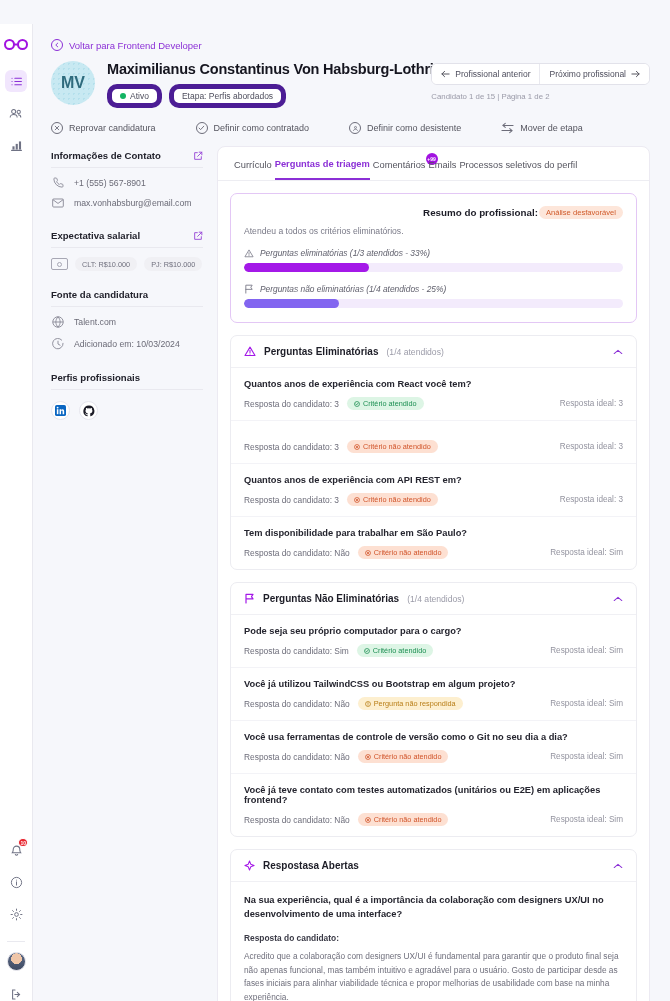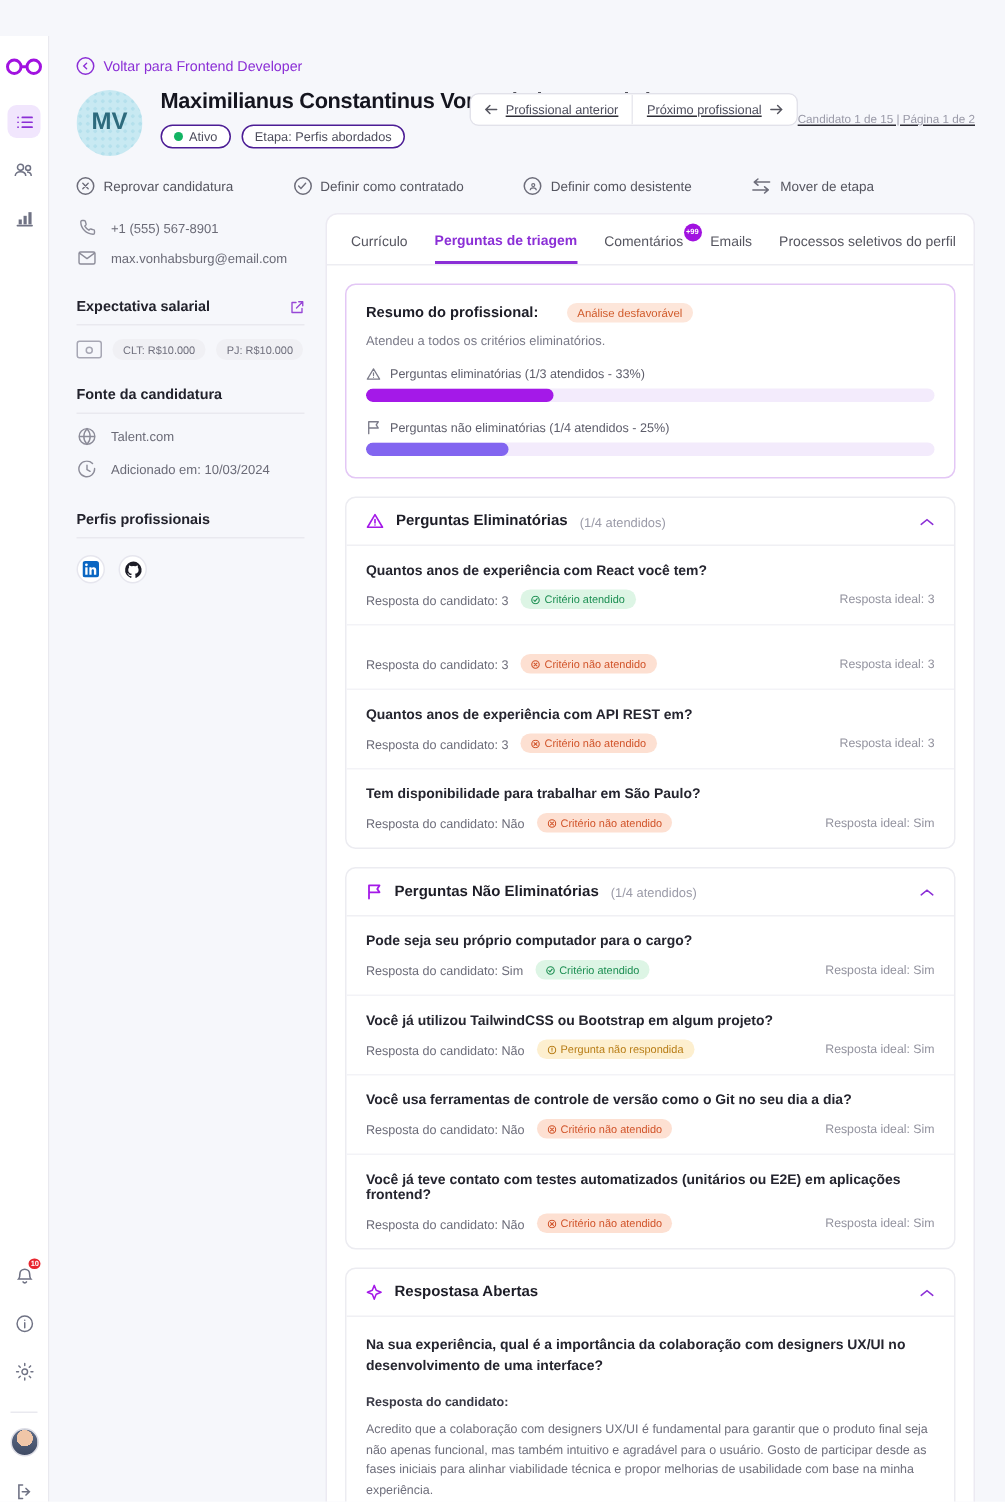--- a/index.html
+++ b/index.html
@@ -62,26 +62,26 @@
     background: #c8e9f2;
     background-image: radial-gradient(#b4e0ec 1px, transparent 1px);
     background-size: 5px 5px;
     display: flex; align-items: center; justify-content: center;
     font-size: 16px; font-weight: 700; color: #2e6b7d; flex: 0 0 auto;
   }
   .headinfo { margin-left: 12px; flex: 1 1 auto; min-width: 0; }
   .cand-name { font-size: 14.5px; font-weight: 700; color: #15151f; letter-spacing: -.2px; white-space: nowrap;}
   .chips { display: flex; gap: 7px; margin-top: 7px; }
   .chip {
-    border: 1px solid #4c1d95; border-radius: 10px; padding: 2px 8px;
+    border: 5px solid #4c1d95; border-radius: 10px; padding: 2px 8px;
     font-size: 8.5px; color: #4d4d5c; background: #fff; display:flex; align-items:center; gap:4px;
   }
   .dot-green { width: 6px; height: 6px; border-radius: 50%; background: #13b463; }
 
-  .navbtns { display: flex; flex-direction: row; align-items: flex-end; flex: 0 0 auto; margin-top: 2px; text-decoration: underline;}
+  .navbtns { display: flex; flex-direction: column; align-items: flex-start; flex: 0 0 auto; margin-top: 2px;}
   .navgroup { display: flex; border: 1px solid #e2e2ea; border-radius: 6px; overflow: hidden; background:#fff;}
   .navgroup button {
     font-family: inherit; font-size: 8.5px; color: #4d4d5c; background: #fff;
     border: none; padding: 5px 9px; cursor: pointer; display:flex; align-items:center; gap:5px;
   }
   .navgroup button + button { border-left: 1px solid #e9e9ef; }
   .pagetext { font-size: 7.8px; color: #9a9aa8; margin-top: 7px; }
 
   .actions { display: flex; gap: 40px; padding: 14px 20px 12px 18px; }
   .action { display: flex; align-items: center; gap: 6px; font-size: 9px; color: #55555f; cursor: pointer; }
@@ -110,42 +110,42 @@
     width: 19px; height: 19px; border-radius: 50%; background: #fff;
     border: 1px solid #e6e6ee; display: flex; align-items: center; justify-content: center;
     text-decoration:none;
   }
 
   
   .panel {
     flex: 1 1 auto; background: #fff; border: 1px solid #eceaf2; border-radius: 8px;
     display: flex; flex-direction: column; min-width: 0; overflow: hidden;
   }
-  .tabs { display: flex; align-items: center; gap: 18px; padding: 12px 16px 0; border-bottom: 1px solid #ededf2; }
+  .tabs { display: flex; align-items: center; gap: 3px; padding: 12px 16px 0; border-bottom: 1px solid #ededf2; }
   .tab {
     font-size: 9.3px; color: #55555f; padding-bottom: 9px; cursor: pointer;
     position: relative; white-space: nowrap; display: flex; align-items: center; gap: 3px;
   }
   .tab.active { color: #8b2fd6; font-weight: 700; border-bottom: 2px solid #8b2fd6; }
   .tab-badge {
     position: absolute; top: -7px; right: -12px; background: #a112e0; color: #fff;
     font-size: 5px; font-weight: 700; border-radius: 50%; width: 12px; height: 12px;
     display: flex; align-items: center; justify-content: center; line-height: 1;
   }
   .panel-body { padding: 12px; overflow: hidden; flex: 1 1 auto; }
 
   .card {
     border: 1px solid #ececf1; border-radius: 7px; background: #fff; margin-bottom: 12px;
   }
   .card.summary { border-color: #e3c7f5; padding: 12px 13px 14px; }
-  .sum-title { font-size: 9.8px; font-weight: 700; color: #1d1d27; display: flex; align-items: center; gap: 19px; }
+  .sum-title { font-size: 9.8px; font-weight: 700; color: #1d1d27; display: flex; align-items: center; gap: 1px; justify-content: flex-end; }
   .pill-warn { background: #fde6da; color: #d05a2a; border-radius: 9px; padding: 2px 7px; font-size: 7.6px; font-weight: 400;}
   .sum-sub { font-size: 8.6px; color: #7a7a88; margin-top: 7px; }
   .metric { margin-top: 12px; }
-  .metric-lbl { display: flex; align-items: flex-end; gap: 6px; font-size: 8.4px; color: #5e5e6b; }
+  .metric-lbl { display: flex; align-items: flex-end; gap: 6px; font-size: 8.4px; color: #5e5e6b; font-style: italic; }
   .bar { height: 9px; border-radius: 6px; background: #f3ebfc; margin-top: 5px; overflow: hidden; }
   .bar > i { display: block; height: 100%; border-radius: 6px; }
 
   .card-head {
     display: flex; align-items: center; gap: 8px; padding: 10px 13px;
     border-bottom: 1px solid #f0f0f4;
   }
   .card-head h3 { font-size: 10px; font-weight: 700; color: #1d1d27; }
   .card-head .cnt { font-size: 8.6px; color: #9b9ba8; font-weight: 400; }
   .card-head .chev { margin-left: auto; color: #8b2fd6; cursor: pointer; display: flex; }
@@ -320,20 +320,29 @@
             </svg>
         </span>
         <span>Mover de etapa</span>
       </div>
     </div>
 
     <div class="cols">
 
       <aside class="infocol">
 
+        <div class="sec-head">
+          <span>Informações de Contato</span>
+          <span class="edit-ic">
+            <svg width="10" height="10" viewBox="0 0 12 12" fill="none" stroke="currentColor" stroke-width="1.1" stroke-linecap="round" stroke-linejoin="round">
+              <path d="M5.2 2H2v8h8V6.8"></path>
+                <path d="M7.4 1.4h3.2v3.2M10.6 1.4L5.6 6.4"></path>
+              </svg>
+          </span>
+        </div>
         <div class="info-row">
           <span class="gi">
             <svg width="11" height="11" viewBox="0 0 13 13" fill="none" stroke="currentColor" stroke-width="1.1" stroke-linejoin="round">
               <path d="M11.8 9.4v1.6c0 .6-.5 1-1.1 1A10 10 0 011 2.3c0-.6.4-1.1 1-1.1h1.6c.5 0 1 .4 1.1.9.1.7.3 1.3.5 1.9.1.3 0 .7-.3.9l-.7.7a8.1 8.1 0 003.2 3.2l.7-.7c.2-.2.6-.3.9-.2.6.2 1.2.4 1.9.5.5 0 .9.5.9 1z"></path>
               </svg>
           </span>
           <span>+1 (555) 567-8901</span>
         </div>
         <div class="info-row">
           <span class="gi">

